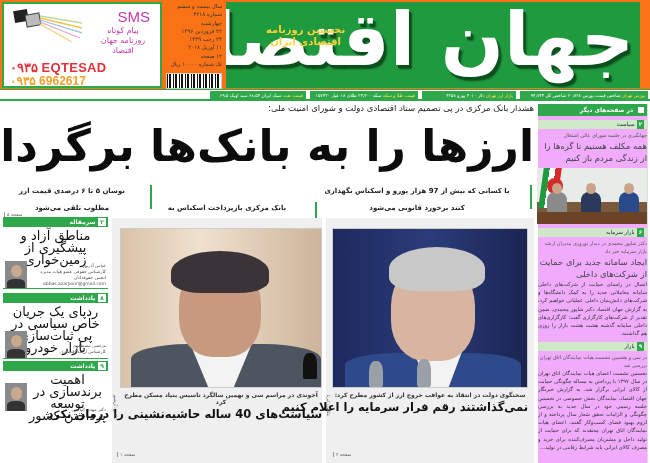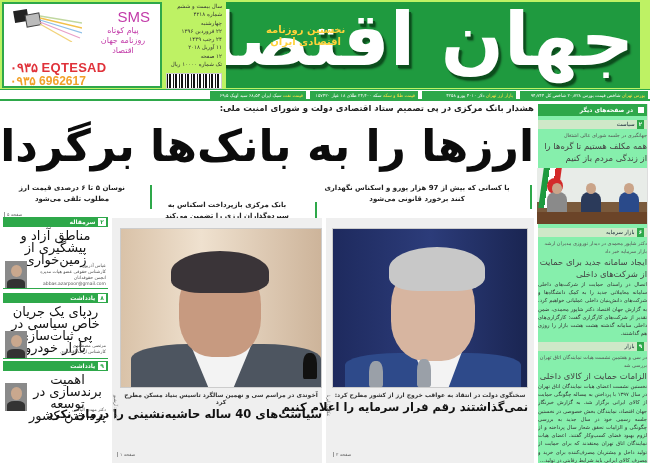--- a/index.html
+++ b/index.html
@@ -1,20 +1,20 @@
 <!DOCTYPE html>
 <html><head>
 <meta charset="utf-8">
 <style>
   * { box-sizing: border-box; margin: 0; padding: 0; }
   html, body { width: 650px; height: 463px; overflow: hidden; background: #ffffff; }
   body { font-family: "DejaVu Sans", sans-serif; color: #111; position: relative; direction: rtl; }
 
   
-  .masthead { position: absolute; left: 0; top: 0; width: 650px; height: 90px; background: #bef264; padding-left: 16px; }
+  .masthead { position: absolute; left: 0; top: 0; width: 650px; height: 90px; background: #f97316; padding-left: 16px; }
   .ad-box { position: absolute; left: 2px; top: 2px; width: 160px; height: 86px; background: #fff; border: 2px solid #2ea84a; direction: ltr; overflow: hidden; }
   .ad-usb { position: absolute; left: 8px; top: 4px; width: 70px; height: 34px; }
   .ad-sms { position: absolute; right: 10px; top: 4px; font-family: "Liberation Sans", sans-serif; font-size: 15px; color: #c23aa8; font-weight: normal; }
   .ad-farsi { position: absolute; right: 12px; top: 22px; width: 50px; font-size: 8px; line-height: 10px; color: #c23aa8; text-align: center; direction: rtl; }
   .ad-line1 { position: absolute; left: 6px; top: 56px; font-family: "Liberation Sans", sans-serif; font-size: 13px; font-weight: bold; color: #e0323a; letter-spacing: 0.3px; white-space: nowrap; }
   .ad-line2 { position: absolute; left: 6px; top: 70px; font-family: "Liberation Sans", sans-serif; font-size: 12px; font-weight: bold; color: #f2a12a; letter-spacing: 1px; white-space: nowrap; }
 
   .issue-info { position: absolute; left: 166px; top: 2px; width: 56px; height: 86px; font-size: 5.5px; line-height: 8.3px; color: #333; text-align: right; }
   .barcode { position: absolute; left: 166px; top: 73px; width: 56px; height: 16px;
     background: repeating-linear-gradient(90deg, #111 0 1px, #fff 1px 2px, #111 2px 3px, #111 3px 4px, #fff 4px 6px); border: 1px solid #ccc; }
@@ -23,42 +23,42 @@
   .logo-text { position: absolute; right: 6px; top: -6px; font-family: "DejaVu Sans", sans-serif; font-weight: bold; font-size: 74px; color: #ffffff;
     text-shadow: 2px 3px 0 #0b4f1c, 3px 4px 2px rgba(0,0,0,0.5); white-space: nowrap; letter-spacing: -2px; }
   .tagline { position: absolute; left: 40px; top: 22px; font-size: 10px; line-height: 12px; color: #ffd23a; font-weight: bold; text-align: center; }
 
   
   .info-strip { position: absolute; left: 0; top: 89px; width: 650px; height: 12px; background: #ffffff; border-top: 1px solid #2ea84a; border-bottom: 2px solid #2ea84a; }
   .strip-cell { position: absolute; top: 1px; height: 9px; background: #2ea84a; color: #fff; font-size: 4.5px; line-height: 9px; padding: 0 3px; white-space: nowrap; overflow: hidden; }
   .strip-cell .hl { color: #ffe14a; }
 
   
-  .sidebar { position: absolute; left: 538px; top: 104px; width: 110px; height: 359px; background: #86efac; border-right: 1px solid #ddd; }
+  .sidebar { position: absolute; left: 538px; top: 104px; width: 110px; height: 359px; background: #f0abfc; border-right: 1px solid #ddd; }
   .sb-head { height: 12px; background: #2ea84a; color: #fff; font-size: 6px; line-height: 12px; padding-right: 14px; position: relative; font-weight: bold; }
   .sb-head .sq { position: absolute; right: 2px; top: 2px; width: 8px; height: 8px; background: #fff; border: 1px solid #2ea84a; }
   .sb-tag { margin-top: 4px; height: 9px; background: #cfe8c8; font-size: 5.5px; line-height: 9px; padding-right: 3px; color: #123; position: relative; }
   .sb-tag .num { display: inline-block; background: #2ea84a; color: #fff; padding: 0 2px; margin-left: 2px; font-weight: bold; }
   .sb-small { font-size: 5px; color: #555; line-height: 8px; margin-top: 2px; }
   .sb-title { font-size: 8.5px; color: #444; line-height: 12px; margin-top: 1px; }
   .sb-photo { margin-top: 4px; width: 110px; height: 56px; position: relative; overflow: hidden;
     background: linear-gradient(180deg, #e8ece8 0 60%, #7a5a3c 60% 100%); }
   .sb-photo .flag { position: absolute; left: 4px; top: 0; width: 18px; height: 40px; background: linear-gradient(90deg, #1f9a3f 0 33%, #fff 33% 66%, #d32a2a 66%); transform: skewX(-8deg); }
   .sb-photo .emblem { position: absolute; left: 10px; top: 10px; width: 16px; height: 16px; border-radius: 50%; background: #d32a2a; }
   .sb-photo .p { position: absolute; bottom: 10px; width: 20px; height: 22px; border-radius: 8px 8px 2px 2px; background: #2b3a5a; }
   .sb-photo .p .h { position: absolute; left: 5px; top: -9px; width: 10px; height: 11px; border-radius: 50%; background: #caa489; }
   .sb-photo .table { position: absolute; left: 0; bottom: 0; width: 110px; height: 12px; background: #6b4428; }
   .sb-body { font-size: 5.2px; line-height: 8.2px; color: #333; text-align: justify; }
 
   
-  .kicker { position: absolute; left: 180px; top: 103px; width: 354px; text-align: right; font-size: 8.5px; font-weight: bold; color: #222; }
+  .kicker { position: absolute; left: 180px; top: 103px; width: 354px; text-align: right; font-size: 8.5px; font-weight: normal; color: #222; }
   .headline { position: absolute; left: 10px; top: 118px; width: 524px; text-align: center; font-family: "DejaVu Sans", sans-serif; font-weight: bold; font-size: 44px; line-height: 56px; color: #0c0c0c; letter-spacing: -1px; white-space: nowrap; }
 
   .subleads { position: absolute; left: 4px; top: 183px; width: 528px; height: 30px; }
-  .sublead { position: absolute; top: 0; height: 28px; font-size: 7px; line-height: 11px; color: #222; text-align: center; padding-right: 20px; font-weight: bold; }
+  .sublead { position: absolute; top: 0; height: 28px; font-size: 7px; line-height: 17px; color: #222; text-align: center; padding-right: 20px; font-weight: bold; }
   .sublead::before { content: ""; position: absolute; right: 0; top: 2px; width: 2px; height: 24px; background: #2ea84a; }
   .page-ref { position: absolute; font-size: 4.5px; color: #666; border-left: 1px solid #999; padding-left: 2px; }
 
   
   .leftcol { position: absolute; left: 3px; top: 217px; width: 105px; height: 246px; }
   .lc-head { height: 10px; background: #2ea84a; color: #fff; font-size: 6px; line-height: 10px; padding-right: 2px; position: relative; font-weight: bold; }
   .lc-head .num { display: inline-block; background: #fff; color: #2ea84a; padding: 0 2px; margin-left: 3px; font-size: 6px; line-height: 8px; }
   .lc-item { position: relative; border-bottom: 1px solid #2ea84a; }
   .lc-title { font-size: 13px; line-height: 12px; font-weight: normal; text-align: center; color: #111; padding: 3px 2px 0 2px; }
   .lc-author { font-size: 4.5px; line-height: 6px; color: #555; position: absolute; }
@@ -189,21 +189,20 @@
     <div class="sb-small">دکتر شاپور محمدی در دیدار نوروزی مدیران ارشد بازار سرمایه خبر داد</div>
     <div class="sb-title">ایجاد سامانه جدید برای حمایت از شرکت‌های داخلی</div>
     <div class="sb-body" style="height:58px; overflow:hidden;">اتصال در راستای حمایت از شرکت‌های داخلی سامانه معاملاتی جدید را به کمک دانشگاه‌ها و شرکت‌های دانش‌بنیان داخلی عملیاتی خواهیم کرد. به گزارش جهان اقتصاد دکتر شاپور محمدی، ضمن تقدیر از شرکت‌های کارگزاری گفت: کارگزاری‌های داخلی سامانه گذشته هشت هشت بازار را روزی هم گذاشتند.</div>
   </div>
 
   <div>
     <div class="sb-tag">
       <span class="num">۹</span><span>بازار</span>
     </div>
     <div class="sb-small">در سی و هفتمین نشست هیات نمایندگان اتاق تهران بررسی شد</div>
-    <div class="sb-title">الزامات حمایت از کالای داخلی</div>
     <div class="sb-body" style="height:84px; overflow:hidden;">نخستین نشست اعضای هیات نمایندگان اتاق تهران در سال ۱۳۹۷ با پرداختن به مساله چگونگی حمایت از کالای ایرانی برگزار شد. به گزارش خبرنگار جهان اقتصاد، نمایندگان بخش خصوصی در نخستین جلسه رسمی خود در سال جدید به بررسی چگونگی و الزامات تحقق شعار سال پرداخته و از لزوم بهبود فضای کسب‌وکار گفتند. اعضای هیات نمایندگان اتاق تهران معتقدند که برای حمایت از تولید داخل و مشتریان مصرف‌کننده برای خرید و مصرف کالای ایرانی باید شرایط رقابتی در تولید...</div>
   </div>
 </div>
 
 <div class="leftcol">
   <div class="lc-item" style="height:72px;">
     <div class="lc-head"><span class="num">۲</span><span>سرمقاله</span></div>
     <div class="lc-title">مناطق آزاد و پیشگیری از زمین‌خواری</div>
     <div class="mug" style="left:2px; top:44px; width:22px; height:27px;"></div>
     <div class="lc-author" style="right:2px; top:46px; width:76px;">

